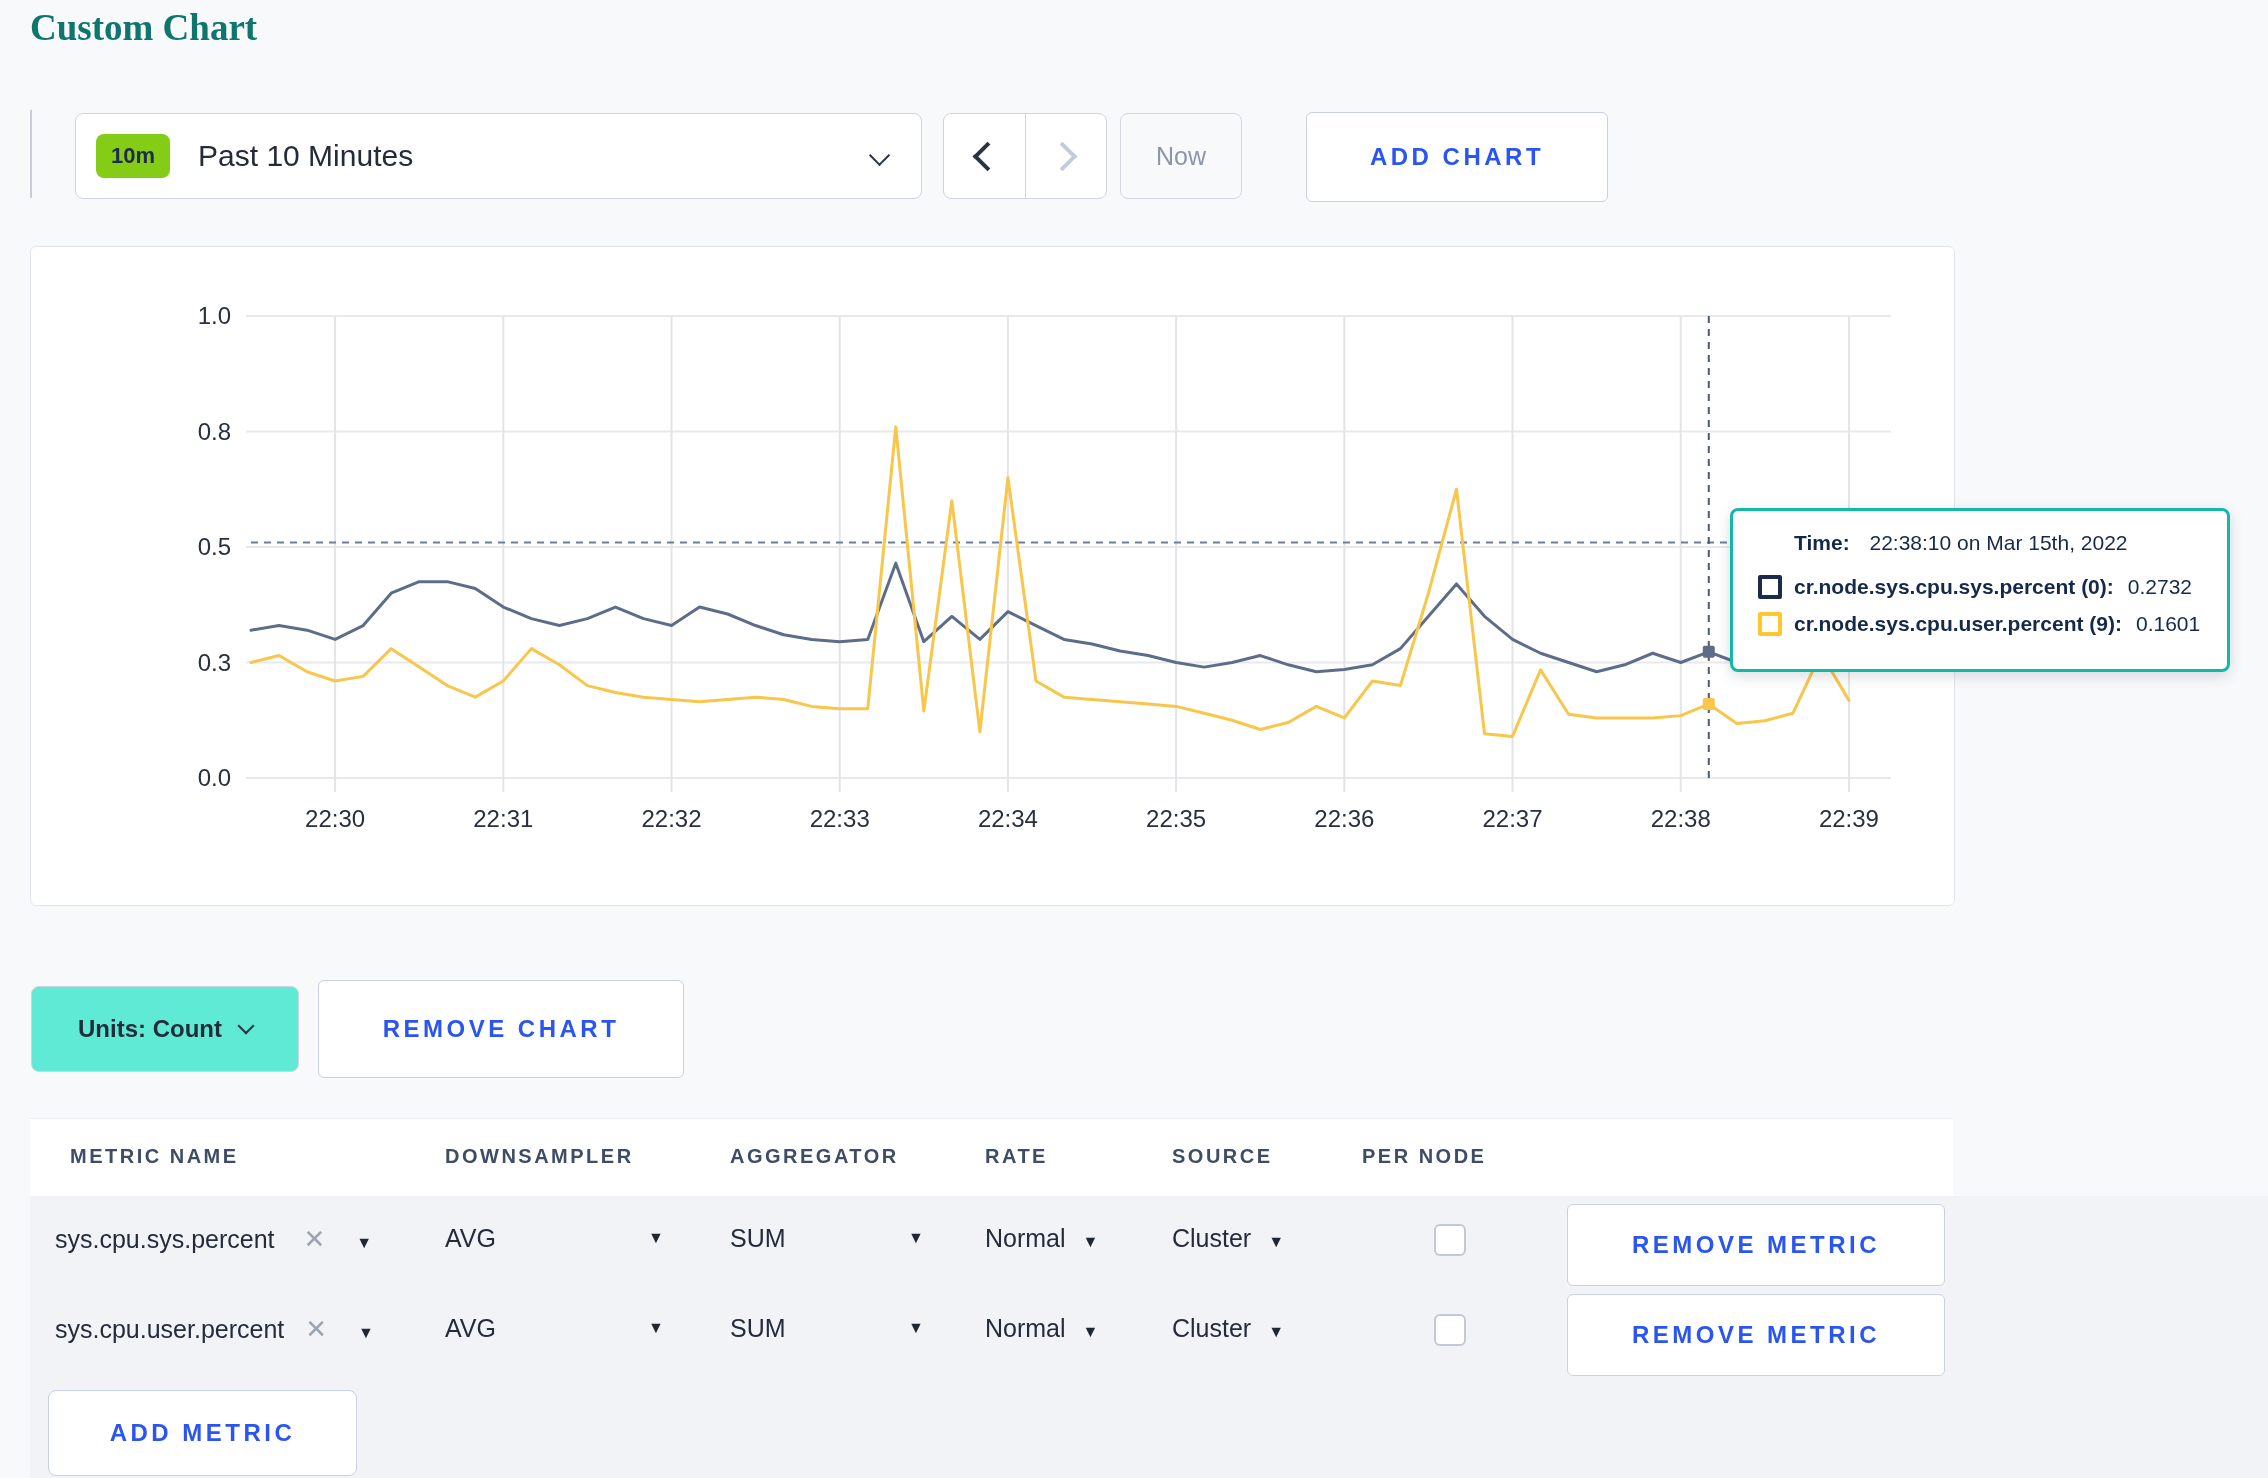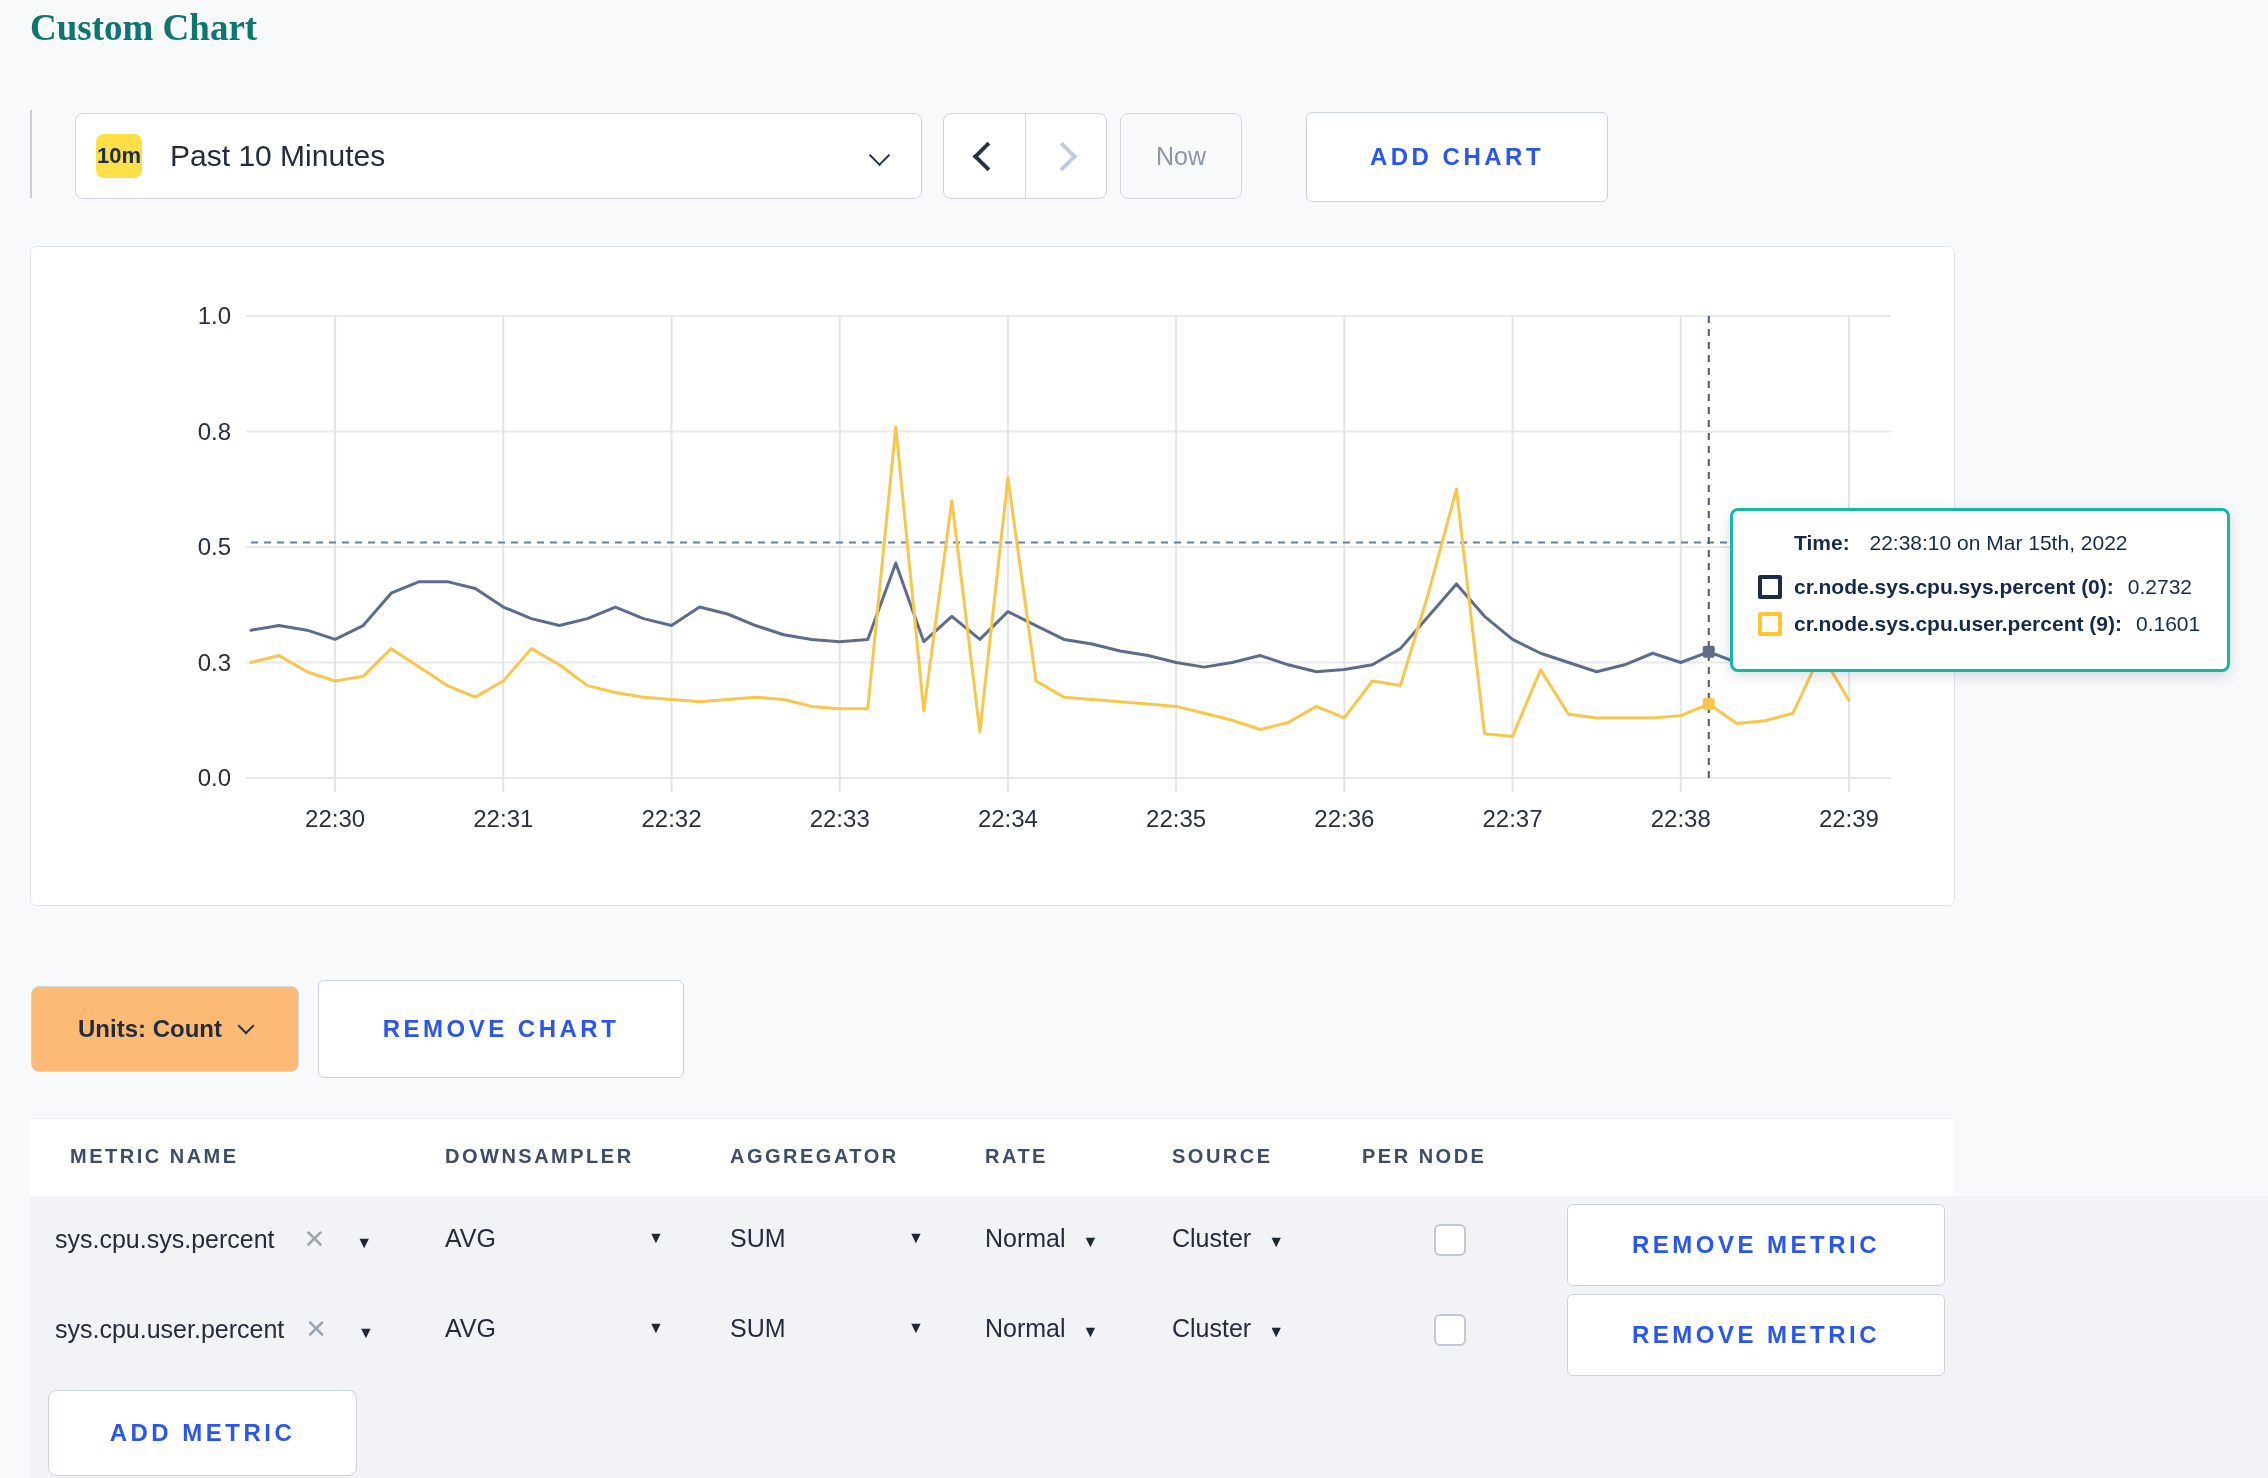--- a/index.html
+++ b/index.html
@@ -7,21 +7,21 @@
        font-family:"Liberation Sans",sans-serif;color:#242c3c;overflow:hidden;}
   .abs{position:absolute;}
 
   
   .page-title{left:30px;top:6px;font-size:37px;font-weight:600;color:#0f766e;font-family:Liberation Serif, serif;}
 
   
   .section-divider{left:30px;top:110px;width:2px;height:88px;background:#c9cdd8;}
   .time-select{left:75px;top:113px;width:845px;height:84px;background:#fff;border:1.5px solid #cfd4de;
        border-radius:8px;display:flex;align-items:center;cursor:pointer;}
-  .range-badge{margin-left:20px;background:#fde047;border-radius:8px;padding:9px 1px;
+  .range-badge{margin-left:20px;background:#84cc16;border-radius:8px;padding:9px 15px;
        font-size:22px;font-weight:700;color:#202c4e;}
   .range-label{margin-left:28px;font-size:30px;color:#242c3c;}
   .chev{display:inline-block;width:13px;height:13px;border-left:2.5px solid #2a3342;
        border-bottom:2.5px solid #2a3342;transform:rotate(-45deg);}
   .time-select .chev{position:absolute;right:34px;top:34px;}
   .nav-group{left:943px;top:113px;width:162px;height:84px;background:#fff;border:1.5px solid #cfd4de;
        border-radius:8px;display:flex;}
   .nav-cell{flex:1;display:flex;align-items:center;justify-content:center;cursor:pointer;}
   .nav-cell + .nav-cell{border-left:1.5px solid #cfd4de;}
   .arrow{width:17px;height:17px;border-left:4px solid #2a3342;border-bottom:4px solid #2a3342;}
@@ -42,21 +42,21 @@
   .tooltip{left:1730px;top:508px;width:500px;height:164px;background:#fff;border:3px solid #14b8a6;
        border-radius:8px;box-shadow:0 4px 14px rgba(50,60,85,.18);font-size:21px;color:#152a4a;
        padding:20px 0 0 25px;box-sizing:border-box;z-index:5;}
   .tt-time{margin-left:36px;margin-bottom:20px;}
   .tt-row{display:flex;align-items:center;margin-bottom:13px;}
   .tt-swatch{width:16px;height:16px;border:4px solid #1c2b4a;border-radius:2px;margin-right:12px;flex:0 0 auto;}
   .tt-label{font-weight:700;}
   .tt-val{margin-left:14px;}
 
   
-  .btn-units{left:31px;top:986px;width:266px;height:84px;background:#fdba74;border:1.5px solid #cfd4de;
+  .btn-units{left:31px;top:986px;width:266px;height:84px;background:#5eead4;border:1.5px solid #cfd4de;
        border-radius:8px;display:flex;align-items:center;justify-content:center;gap:18px;
        font-size:24px;font-weight:700;color:#242c3c;cursor:pointer;}
   .btn-units .chev{width:10px;height:10px;border-width:2.5px;margin-top:-6px;}
   .btn-remove-chart{left:318px;top:980px;width:364px;height:96px;}
 
   
   .tbl-head{left:30px;top:1118px;width:1923px;height:78px;background:#fff;border-top:1px solid #ebedf1;}
   .th{position:absolute;top:26px;font-size:20px;font-weight:700;letter-spacing:2.5px;color:#3f4c66;}
   .rows-band{left:30px;top:1196px;width:2238px;height:282px;background:#f2f3f7;text-align:right;}
   .row{position:absolute;left:0;width:1923px;height:90px;}

